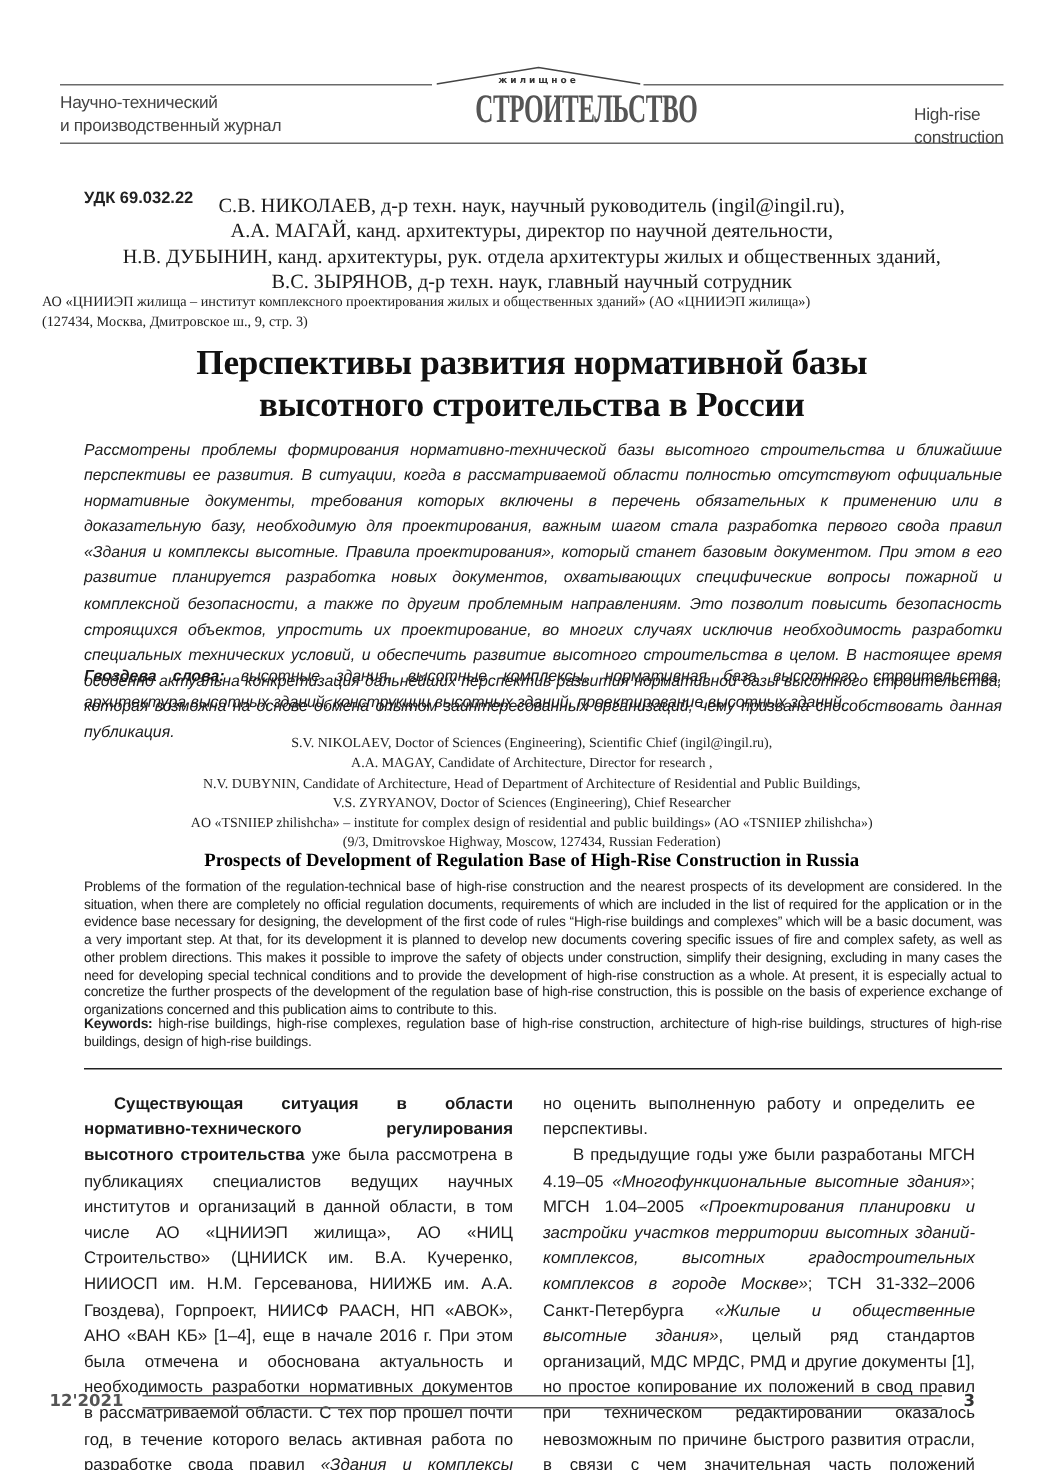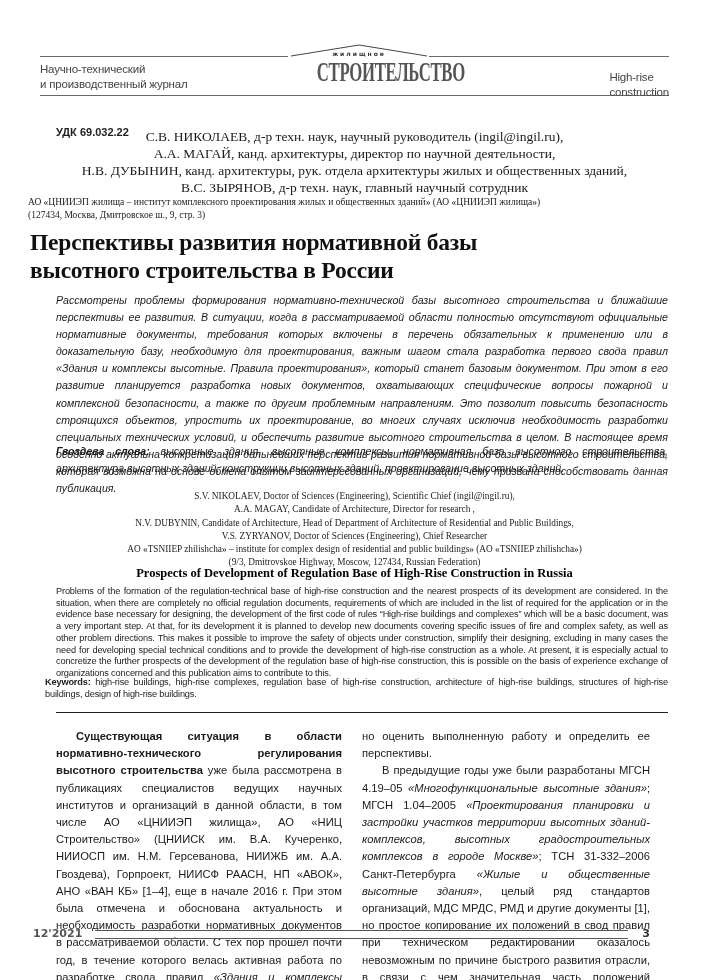--- a/index.html
+++ b/index.html
@@ -16,31 +16,31 @@
   .logo { position: absolute; left: 251px; top: 0; width: 136px; height: 48px; }
   .logo .roof { position: absolute; left: 0; top: 0; width: 136px; height: 14px; }
   .logo .small { position: absolute; left: 0; width: 136px; top: 6px; text-align: center; font: bold 6px/7px "DejaVu Sans", sans-serif; letter-spacing: 2px; color: #333; }
   .logo .big { position: absolute; left: 0; width: 136px; top: 11px; text-align: center; font: bold 27px/34px "Liberation Serif", serif; color: #555; transform: scaleX(0.62); transform-origin: center; letter-spacing: -0.5px; white-space: nowrap; }
 
   .udk { position: absolute; left: 56px; top: 125px; font: bold 11px/14px "Liberation Sans", sans-serif; color: #222; }
 
   .authors-ru { position: absolute; left: 30px; right: 30px; top: 128px; text-align: center; font: 13.5px/17px "Liberation Serif", serif; color: #1a1a1a; }
   .affil-ru { position: absolute; left: 28px; right: 30px; top: 196px; text-align: left; font: 9.5px/13px "Liberation Serif", serif; color: #222; }
 
-  .title-ru { position: absolute; left: 30px; right: 30px; top: 228px; text-align: left; font: bold 23.5px/28px "Liberation Serif", serif; color: #111; letter-spacing: -0.2px; }
+  .title-ru { position: absolute; left: 30px; right: 30px; top: 228px; text-align: center; font: bold 23.5px/28px "Liberation Serif", serif; color: #111; letter-spacing: -0.2px; }
 
   .abstract-ru { position: absolute; left: 56px; right: 41px; top: 292px; font: italic 10.6px/17.1px "Liberation Sans", sans-serif; text-align: justify; color: #1a1a1a; }
   .keywords-ru { position: absolute; left: 56px; right: 41px; top: 443px; font: italic 10.6px/17px "Liberation Sans", sans-serif; text-align: justify; color: #1a1a1a; }
   .keywords-ru b { font-style: italic; font-weight: bold; }
 
   .authors-en { position: absolute; left: 30px; right: 30px; top: 490px; text-align: center; font: 9.3px/13.3px "Liberation Serif", serif; color: #222; }
   .title-en { position: absolute; left: 30px; right: 30px; top: 565px; text-align: center; font: bold 12.5px/16px "Liberation Serif", serif; color: #000000; }
 
   .abstract-en { position: absolute; left: 56px; right: 41px; top: 586px; font: 9.2px/11.7px "Liberation Sans", sans-serif; text-align: justify; color: #222; letter-spacing: -0.15px; }
-  .keywords-en { position: absolute; left: 45px; right: 41px; top: 677px; font: 9.2px/11.7px "Liberation Sans", sans-serif; text-align: justify; color: #222; letter-spacing: -0.15px; }
+  .keywords-en { position: absolute; left: 56px; right: 41px; top: 677px; font: 9.2px/11.7px "Liberation Sans", sans-serif; text-align: justify; color: #222; letter-spacing: -0.15px; }
   .keywords-en b { font-weight: bold; }
 
   .sep { position: absolute; left: 56px; right: 41px; top: 712px; border-top: 1px solid #222; }
 
   .col { position: absolute; top: 728px; width: 286px; font: 11.2px/17.2px "Liberation Sans", sans-serif; text-align: justify; color: #1a1a1a; }
   .col.left { left: 56px; }
   .col.right { left: 362px; width: 288px; }
   .col p { margin: 0; text-indent: 20px; }
   .col p.noindent { text-indent: 0; }
   .col i { }

